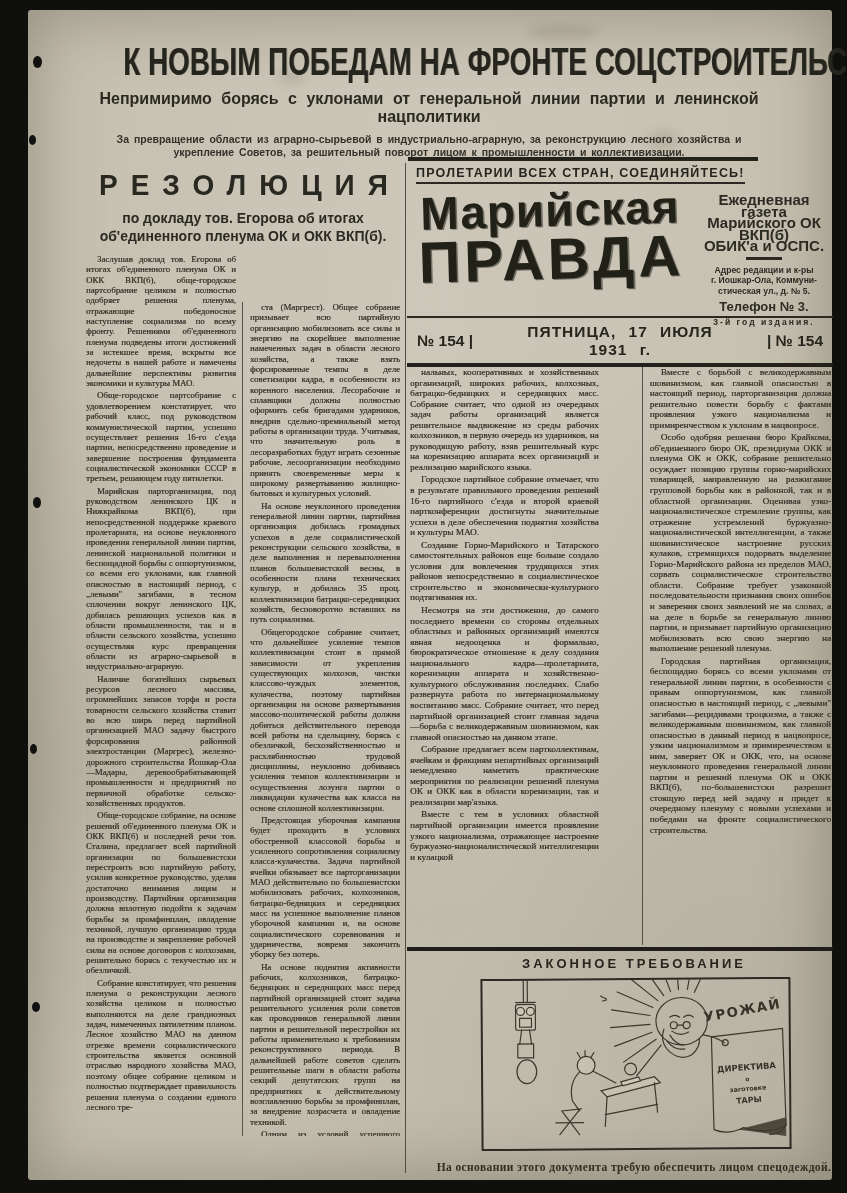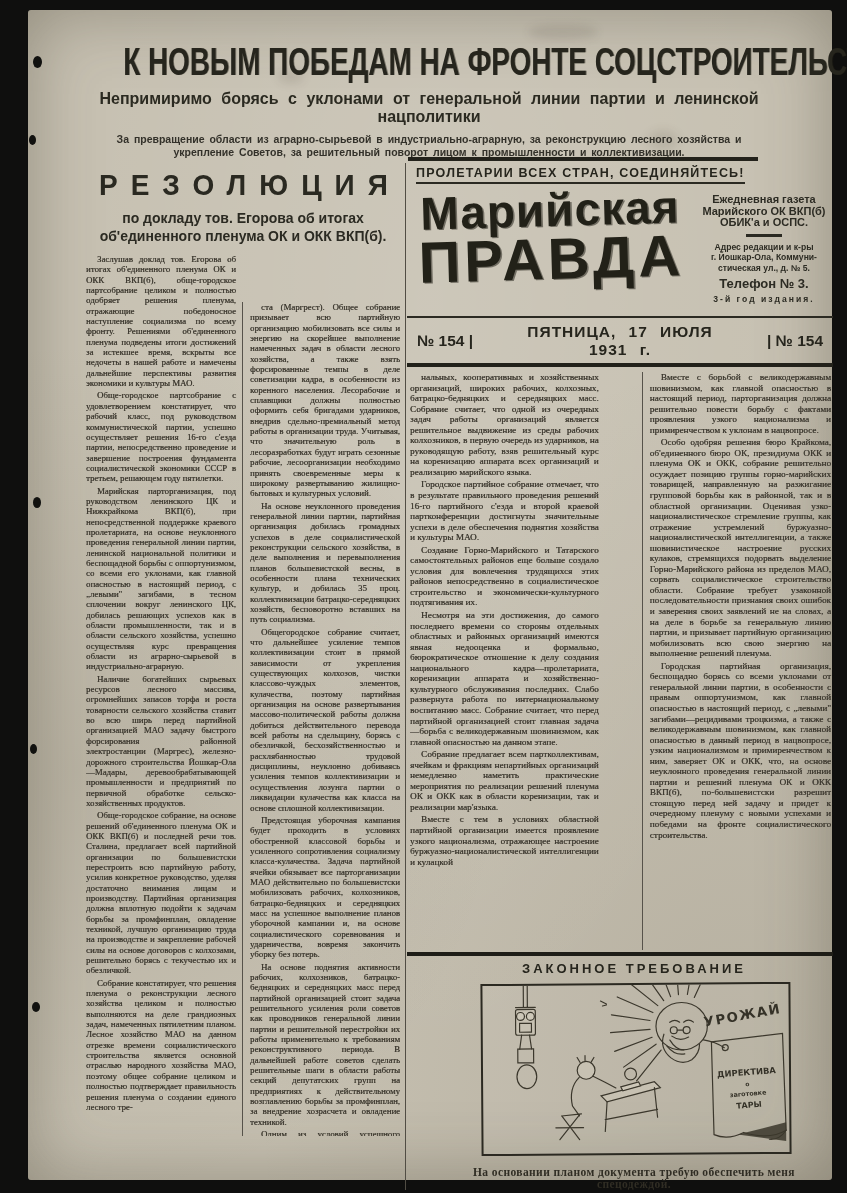--- a/index.html
+++ b/index.html
@@ -51,33 +51,33 @@
   .slogan{display:inline-block;margin:3px 0 0 9px;font-family:"Liberation Sans",sans-serif;
     font-weight:bold;font-size:12.5px;letter-spacing:1.2px;color:#26251d;
     border-bottom:2px solid #2b2a22;padding-bottom:2px;}
   .mast-row{display:flex;margin-top:2px;height:126px;}
   .logo{width:288px;text-align:center;transform:rotate(-1.6deg);color:#222118;
     font-family:"Liberation Sans",sans-serif;font-weight:bold;}
   .logo-1{font-size:46px;line-height:48px;letter-spacing:1px;text-shadow:1.5px 1px 0 rgba(25,23,16,0.5);}
   .logo-2{font-size:58px;line-height:54px;letter-spacing:4px;margin-top:-2px;text-shadow:1.5px 1px 0 rgba(25,23,16,0.5);}
   .mast-info{flex:1;text-align:center;font-family:"Liberation Sans",sans-serif;
     font-weight:bold;color:#2c2b23;padding-top:8px;}
-  .mast-info .pub p{margin:0;font-size:11px;line-height:11.5px;}
+  .mast-info .pub p{margin:0;font-size:15px;line-height:11.5px;}
   .mi-div{width:36px;height:3px;background:#2b2a22;margin:5px auto;}
   .mast-info .addr p{margin:0;font-size:8.6px;line-height:10.5px;}
   .mi-phone{margin-top:3px;font-size:13px;}
   .mi-year{margin-top:3px;font-size:8.6px;letter-spacing:2px;}
   .dateline{margin-top:4px;border-top:2px solid #2b2a22;display:flex;align-items:center;
     padding:5px 10px 4px;font-family:"Liberation Sans",sans-serif;font-weight:bold;font-size:15.5px;color:#26251d;}
   .dl-left{width:100px;text-align:left;}
   .dl-center{flex:1;text-align:center;letter-spacing:1px;word-spacing:7px;}
   .dl-right{width:100px;text-align:right;}
   .dateline-rule{height:4px;background:#22211a;}
 
-  .right-cols{display:flex;height:578px;overflow:hidden;margin-top:5px;gap:37px;}
+  .right-cols{display:flex;height:578px;overflow:hidden;gap:37px;}
   .right-cols .ncol{font-size:9.2px;line-height:10.55px;}
   .right-cols .ncol:first-child{flex:51;padding:0 6px 0 3px;}
   .right-cols .ncol + .ncol{flex:49;border-left:1px solid #56524a;padding-left:7px;padding-right:2px;}
 
   .bottom-rule{height:4px;background:#1e1d17;margin-top:2px;}
 
   
   .cartoon{margin-top:5px;text-align:center;padding-left:28px;}
   .cartoon-title{font-family:"Liberation Sans",sans-serif;font-weight:bold;font-size:13px;
     letter-spacing:3px;color:#26251d;}
@@ -244,21 +244,21 @@
               <circle cx="47" cy="31" r="4" fill="#cdc7b8"></circle>
             <rect x="36" y="38" width="12" height="9"></rect>
             <path d="M38,50 L36,64 M46,50 L48,64"></path>
             <rect x="34" y="64" width="16" height="14"></rect>
             <ellipse cx="43" cy="92" rx="10" ry="12"></ellipse>
           </g>
 
           <path d="M256,152 L305,140 L305,159 Z" fill="#3b372c" opacity="0.85"></path>
         </svg>
       </div>
-      <div class="cartoon-caption">На основании планом документа требую обеспечить меня спецодеждой.</div>
+      <div class="cartoon-caption">На основании этого документа требую обеспечить лицом спецодеждой.</div>
     </div>
   </div>
 </div>
 
 <div class="binding-dot" style="left:33px;top:56px;width:9px;height:12px;"></div>
 <div class="binding-dot" style="left:29px;top:135px;width:7px;height:10px;"></div>
 <div class="binding-dot" style="left:33px;top:497px;width:8px;height:11px;"></div>
 <div class="binding-dot" style="left:30px;top:744px;width:7px;height:10px;"></div>
 <div class="binding-dot" style="left:32px;top:1002px;width:8px;height:10px;"></div>
 

